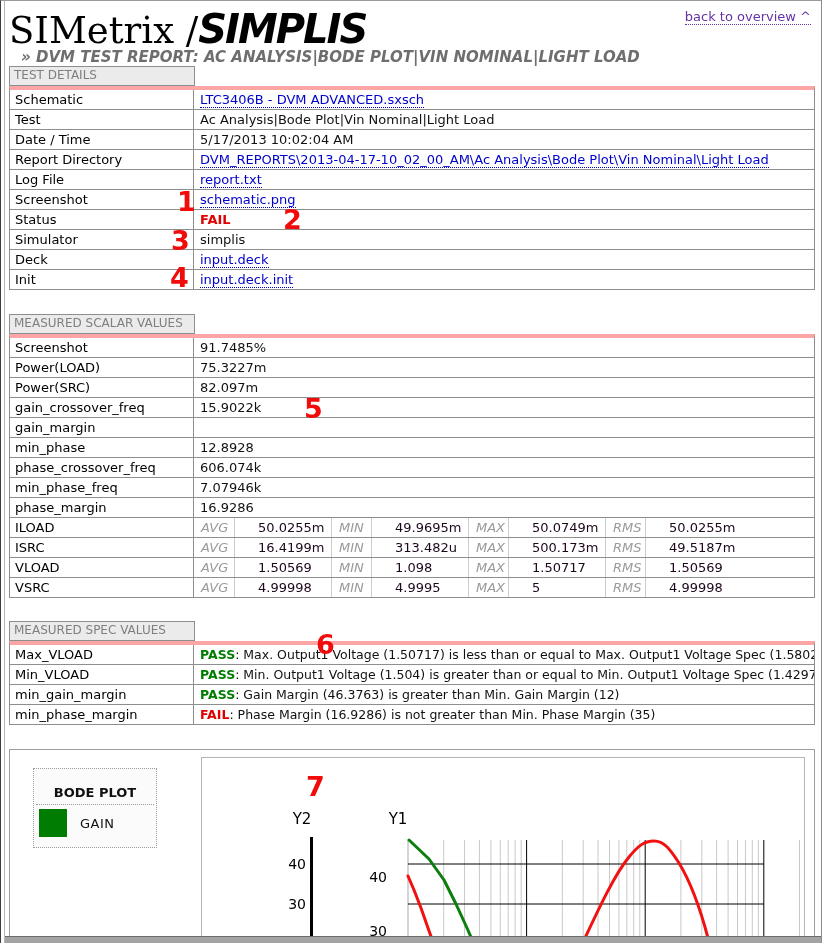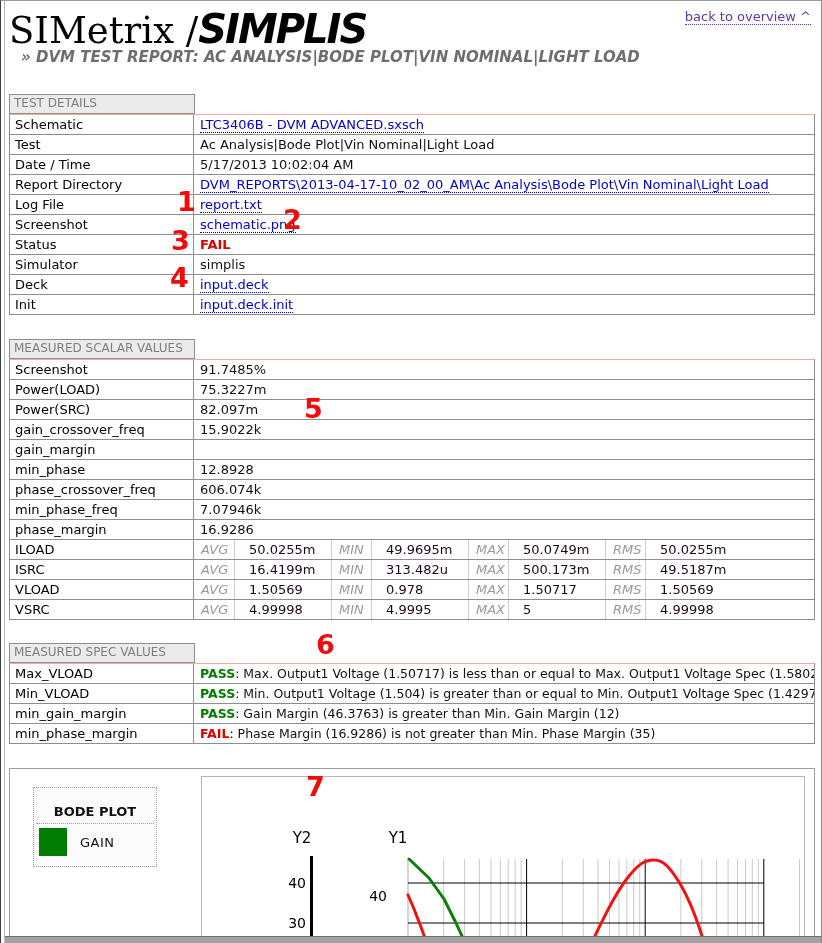--- a/index.html
+++ b/index.html
@@ -12,37 +12,37 @@
   
   .hdr{position:relative;height:45px;padding:5px 0 0 8px;}
   .logo-serif{font-family:"DejaVu Serif","Liberation Serif",serif;font-size:37px;color:#000;}
   .logo-simplis{font-size:40px;font-weight:bold;font-style:italic;letter-spacing:-2px;color:#000;}
   .back-link{position:absolute;top:8px;right:10px;font-size:13px;color:#6334a8;
     text-decoration:none;border-bottom:1px dotted #6334a8;cursor:pointer;}
   .subtitle{margin:2px 0 0 20px;font-size:15px;font-weight:bold;font-style:italic;color:#6e6e6e;}
 
   
   .tbl{width:806px;margin-left:8px;}
-  .mt1{margin-top:28px}.mt2{margin-top:24px}.mt3{margin-top:23px}
+  .mt1{}.mt2{margin-top:24px}.mt3{margin-top:23px}
   .thead{display:flex;height:20px;}
   .thead-cell{width:186px;background:#ebebeb;border:1px solid #8e8e8e;color:#7f7f7f;
     font-size:12px;line-height:17px;padding-left:4px;}
-  .tbody{border-left:1px solid #8e8e8e;border-right:1px solid #8e8e8e;border-top:1px solid #fca5a5;}
+  .tbody{border-left:1px solid #8e8e8e;border-right:1px solid #8e8e8e;border-top:4px solid #fca5a5;}
   .trow{display:flex;height:20px;border-bottom:1px solid #8e8e8e;font-size:13px;align-items:stretch;}
   .tc1{width:184px;border-right:1px solid #8e8e8e;padding:2px 0 0 5px;color:#000;white-space:nowrap;overflow:hidden}
   .tc2{flex:1;padding:2px 0 0 6px;white-space:nowrap;overflow:hidden;color:#111;}
   .tc2.stats{display:flex;padding:0;}
   a.cell-link{color:#0000cc;text-decoration:none;border-bottom:1px dotted #0000cc;cursor:pointer;}
   .fail-text{color:#e00000;font-weight:bold;}
   .pass{color:#007d00;font-weight:bold;}
   .failw{color:#e00000;font-weight:bold;}
   .spec-text{font-size:12.5px;}
   .skey{width:40px;color:#9a9a9a;font-style:italic;padding:2px 0 0 7px;}
   .skey.sep,.sval{border-left:1px solid #ccc;}
-  .sval{width:97px;padding:2px 0 0 14px;color:#1d071d;}
+  .sval{width:97px;padding:2px 0 0 23px;color:#1d071d;}
 
   
   .bode{position:relative;margin:24px 0 0 8px;width:806px;height:200px;border:1px solid #9e9e9e;background:#fff;}
   .legend{position:absolute;left:23px;top:18px;width:124px;border:1px dotted #9b9b9b;
     background:#fbfbfb;padding:5px 0 9px;}
   .legend-title{text-align:center;font-size:13px;color:#111;padding-bottom:4px;
     border-bottom:1px dotted #9b9b9b;margin:11px 2px 2px;font-weight:bold;}
   .legend-item{display:flex;align-items:center;margin:3px 0 0 5px;height:30px;}
   .legend-swatch{width:28px;height:28px;margin-right:13px;flex:0 0 28px;}
   .legend-label{font-size:13px;color:#111;letter-spacing:.5px;}
@@ -182,21 +182,21 @@
             <span class="skey sep">RMS</span>
             <span class="sval">49.5187m</span>
           </div>
         </div>
         <div class="trow">
           <div class="tc1">VLOAD</div>
           <div class="tc2 stats">
             <span class="skey">AVG</span>
             <span class="sval">1.50569</span>
             <span class="skey sep">MIN</span>
-            <span class="sval">0.978</span>
+            <span class="sval">1.098</span>
             <span class="skey sep">MAX</span>
             <span class="sval">1.50717</span>
             <span class="skey sep">RMS</span>
             <span class="sval">1.50569</span>
           </div>
         </div>
         <div class="trow">
           <div class="tc1">VSRC</div>
           <div class="tc2 stats">
             <span class="skey">AVG</span>

